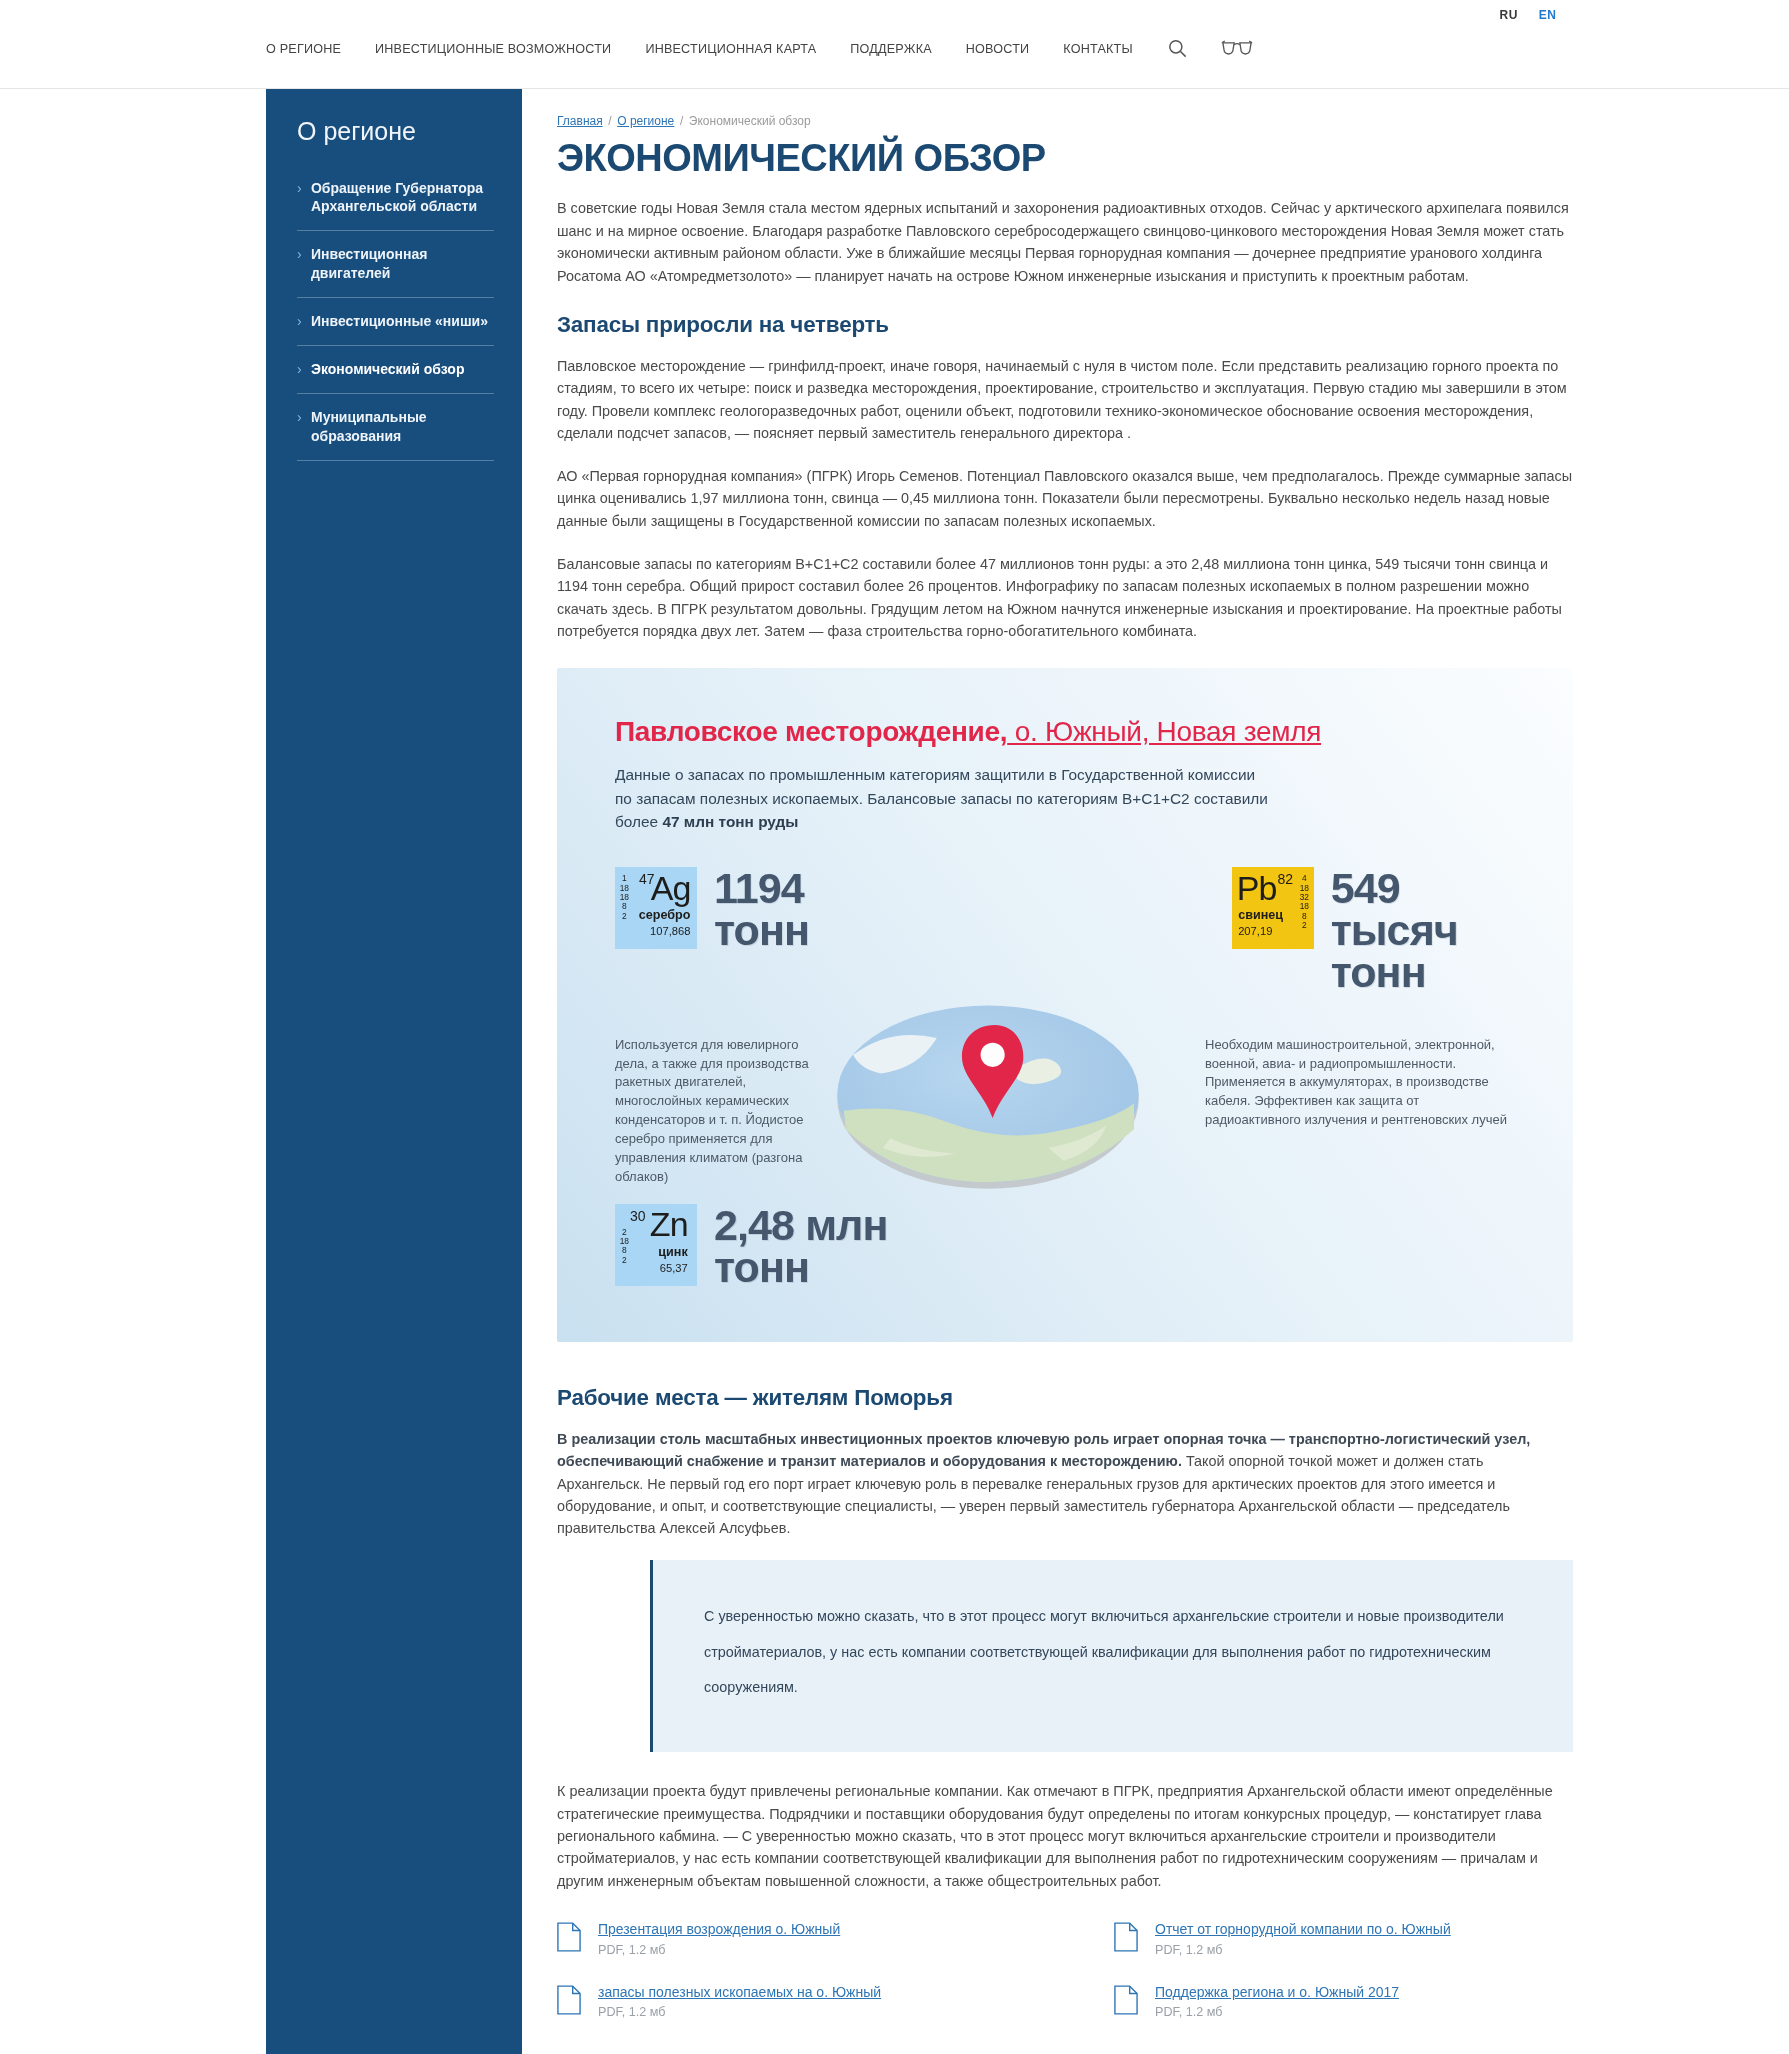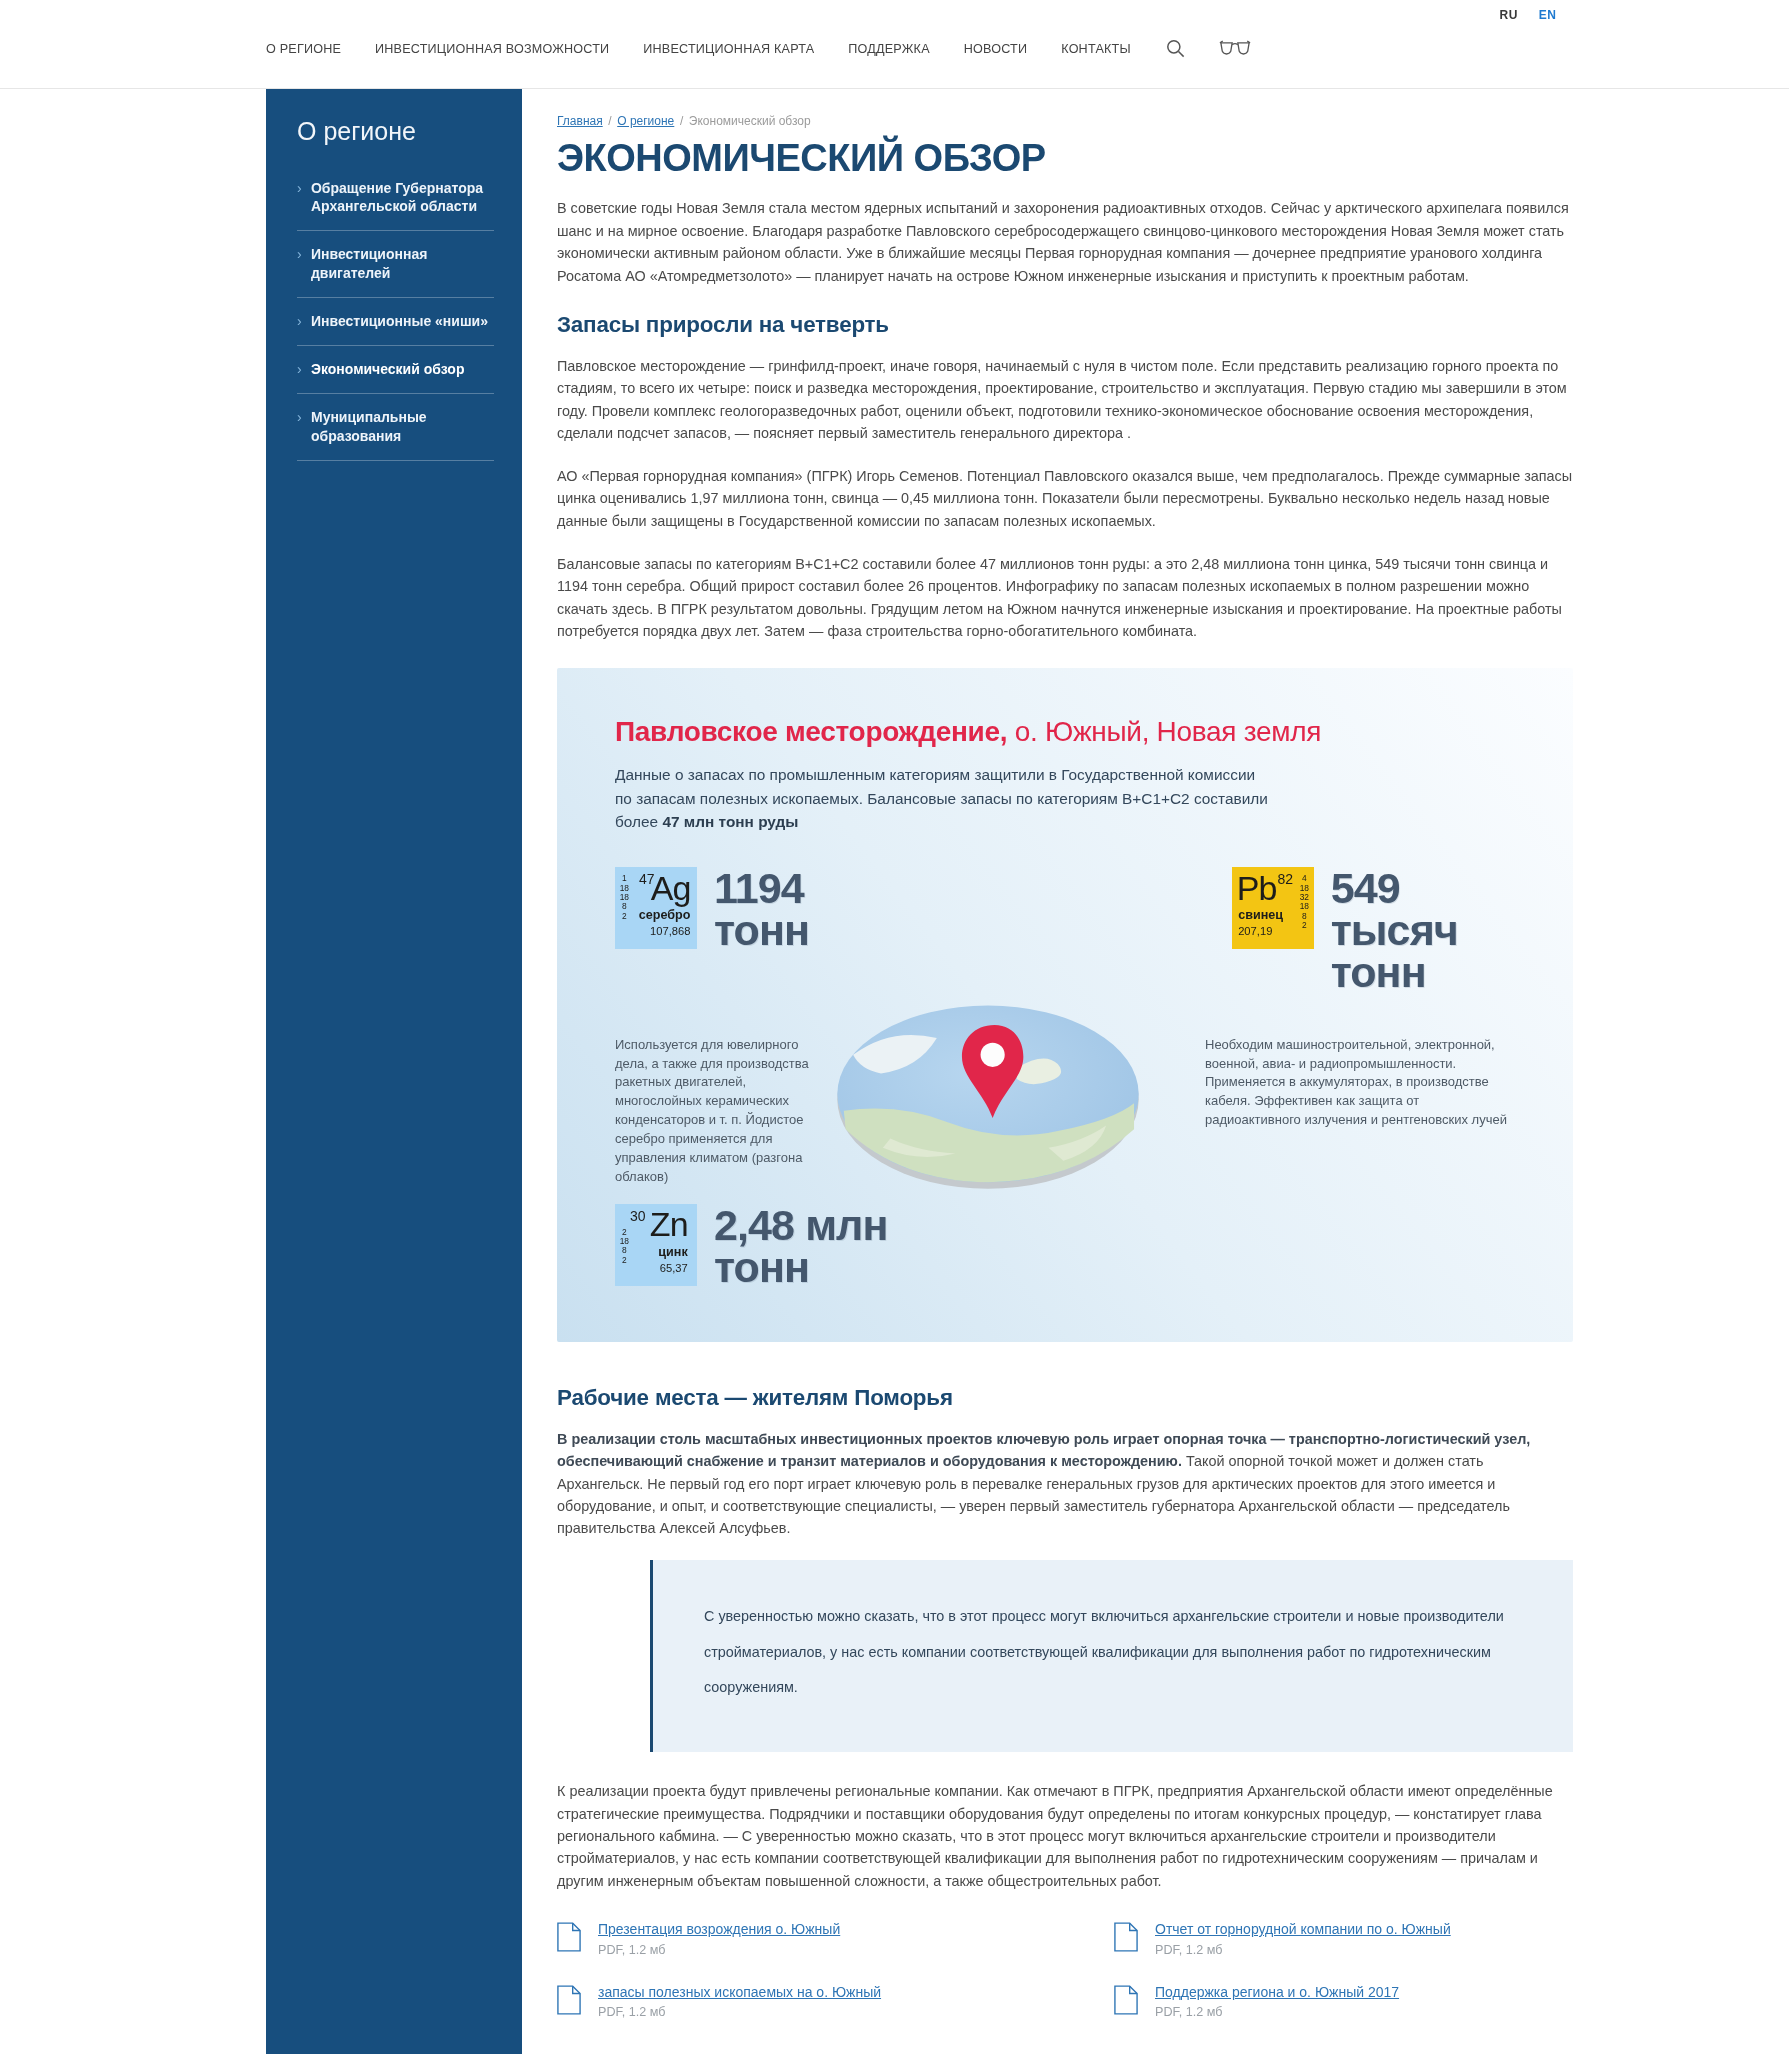--- a/index.html
+++ b/index.html
@@ -49,21 +49,21 @@
   .main p.body + p.body { margin-top:20.5px; }
   .lead-bold { font-weight:700; color:#3f4a56; }
 
   
   .card {
     margin-top:26px; padding:48px 56px 54px 58px; border-radius:1.9px;
     background:linear-gradient(52deg, #c9e0f0 0%, #e4f0f8 45%, #fbfdff 100%);
   }
   .card-title { font-size:28px; letter-spacing:-0.3px; }
   .card-title .acc { color:#e1264a; font-weight:700; }
-  .card-title .rest { color:#e1264a; font-weight:400; }
+  .card-title .rest { color:#e1264a; font-weight:400;text-decoration:underline; }
   .card-sub { margin-top:15px; max-width:653px; font-size:15.4px; line-height:1.5; color:#33475b; }
   .card-sub b { font-weight:700; color:#2c3e50; }
 
   .el-row1 { display:flex; margin-top:34px; }
   .el-group { display:flex; align-items:flex-start; }
   .el-group.first { width:662px; }
   .tile { width:82px; height:82px; position:relative; color:#1d1d1b; flex:0 0 82px; }
   .tile.blue { background:#a9d6f5; }
   .tile.gold { background:#f3c513; }
   .tile .shells { position:absolute; top:7.5px; font-size:8.4px; line-height:1.12; text-align:center; width:13px; }
@@ -120,21 +120,21 @@
 <header class="header">
   <div class="header-inner">
 
     <div>
       <div class="lang">
         <a class="ru">RU</a>
         <a class="en">EN</a>
       </div>
       <nav class="nav">
         <a>О РЕГИОНЕ</a>
-        <a>ИНВЕСТИЦИОННАЯ ВОЗМОЖНОСТИ</a>
+        <a>ИНВЕСТИЦИОННЫЕ ВОЗМОЖНОСТИ</a>
         <a>ИНВЕСТИЦИОННАЯ КАРТА</a>
         <a>ПОДДЕРЖКА</a>
         <a>НОВОСТИ</a>
         <a>КОНТАКТЫ</a>
         <a class="icon-btn">
           <svg width="20.5" height="20.5" viewBox="0 0 22 22" fill="none" stroke="#555" stroke-width="1.6">
             <circle cx="9.5" cy="9.5" r="6.5"></circle>
               <line x1="14.5" y1="14.5" x2="20" y2="20"></line>
           </svg>
         </a>

